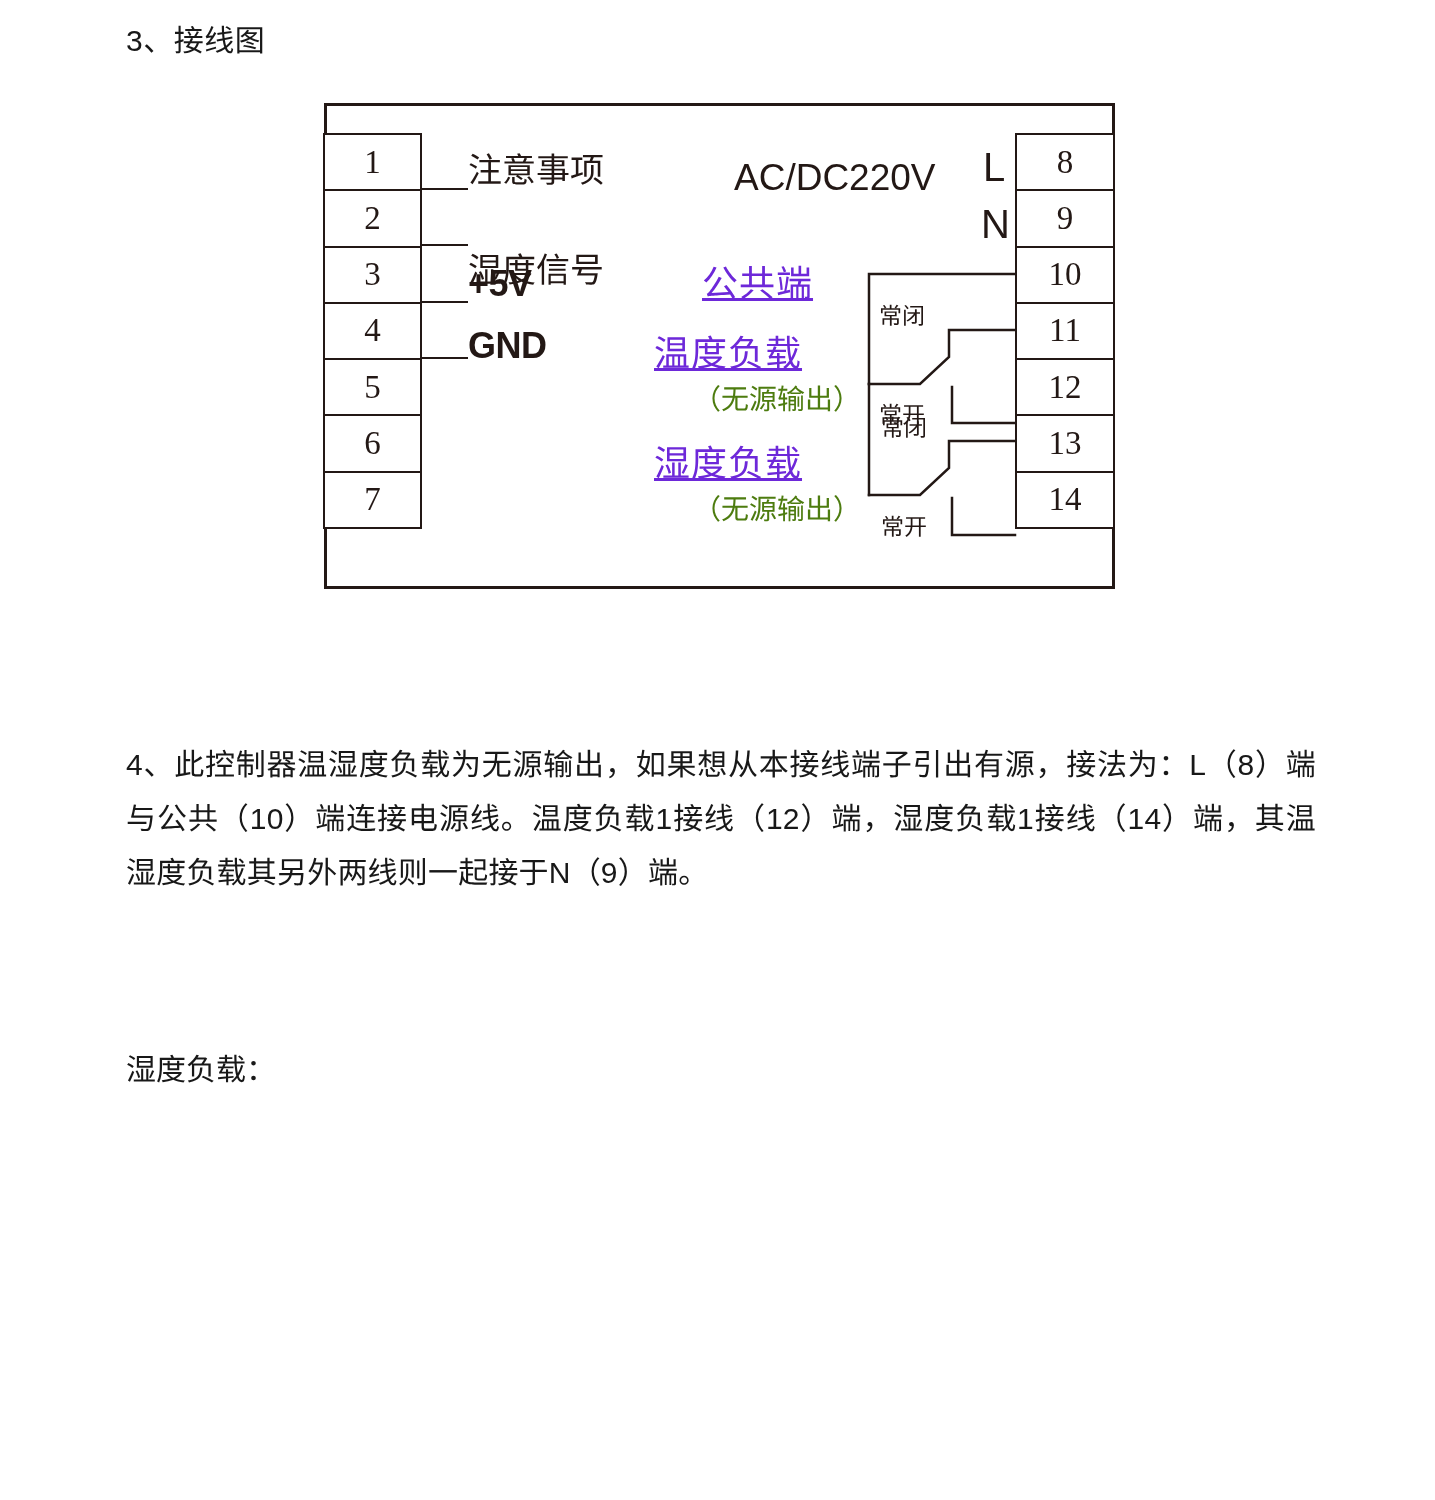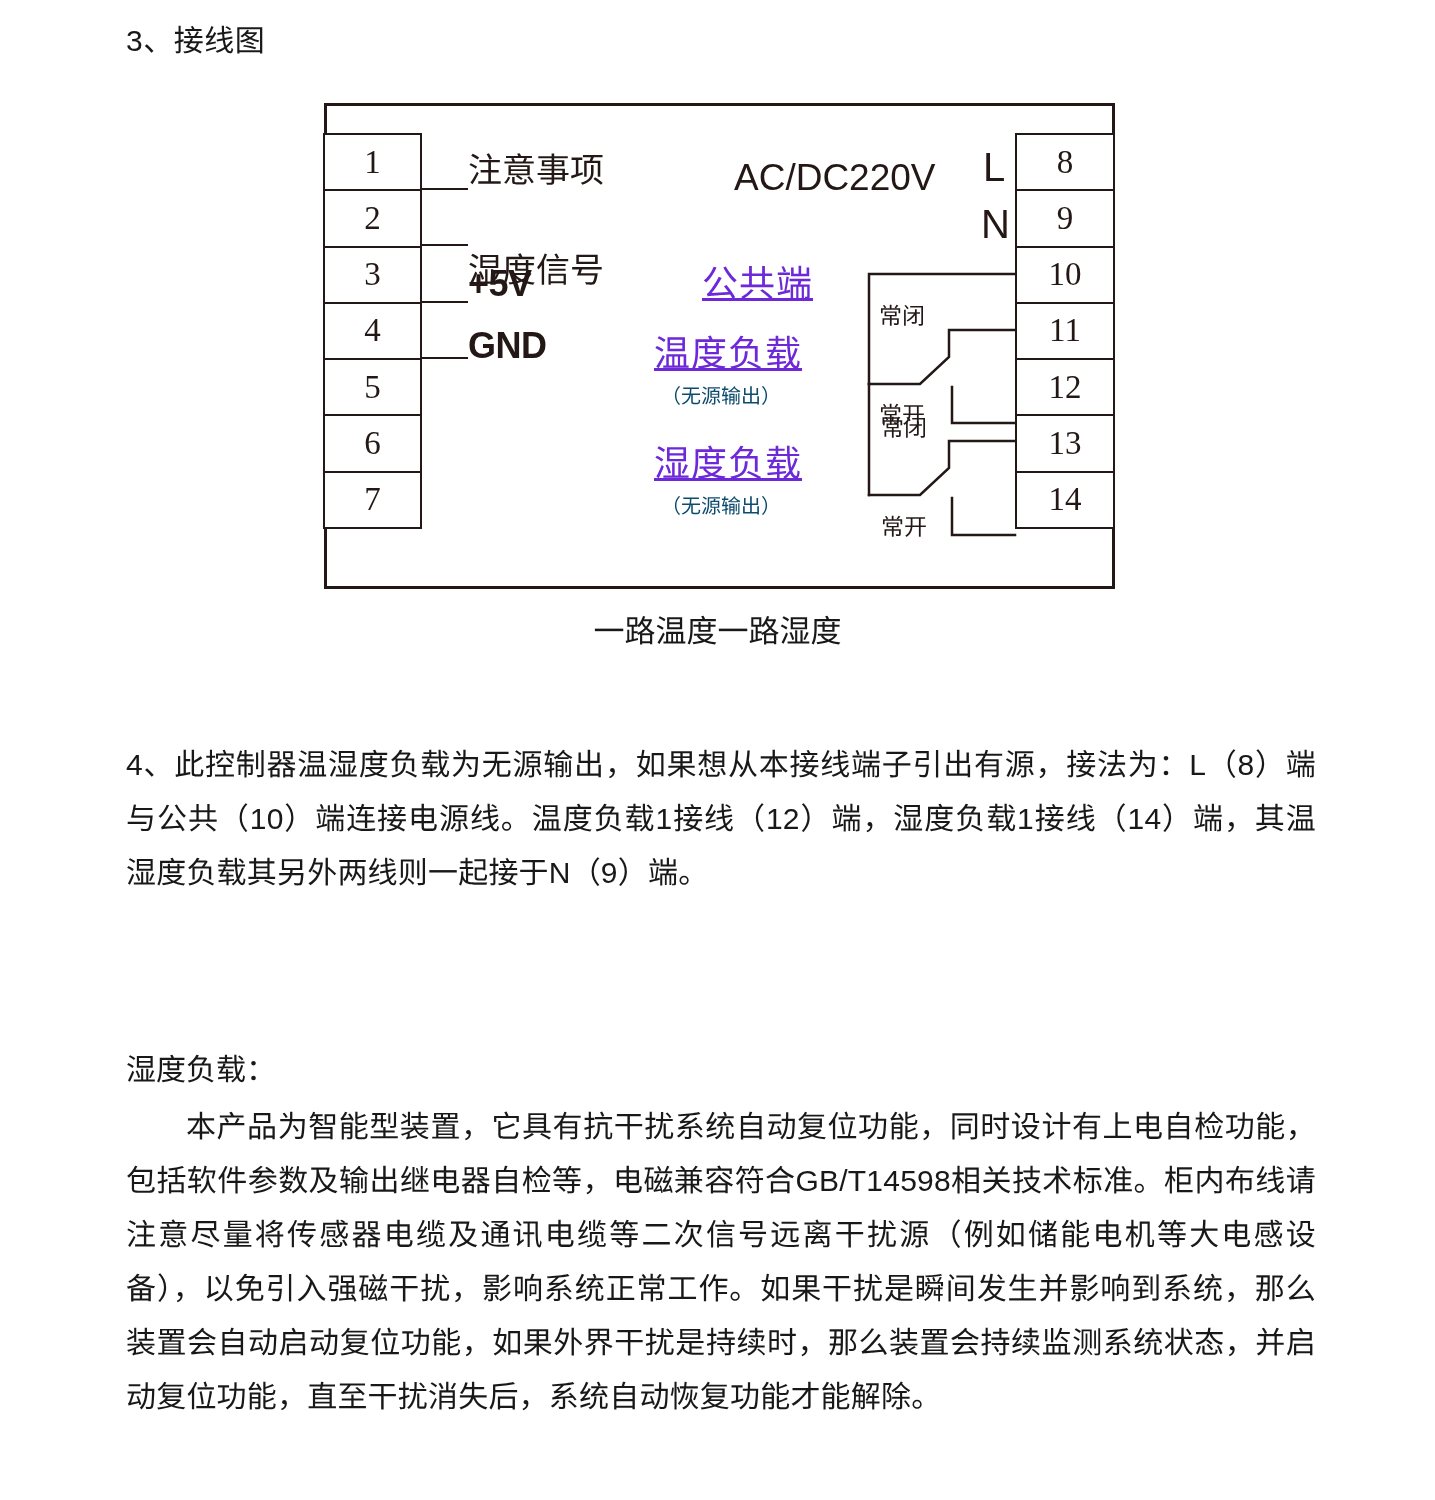--- a/index.html
+++ b/index.html
@@ -119,24 +119,25 @@
     position: absolute;
     font-size: 36px;
     line-height: 1;
     color: #6d28d9;
     white-space: nowrap;
     letter-spacing: 1px;
     text-decoration: underline;
   }
   .sub-cn {
     position: absolute;
-    font-size: 20px;
-    line-height: 1;
-    color: #0c4a6e;
-    white-space: nowrap;
+    font-size: 28px;
+    line-height: 1;
+    color: #4d7c0f;
+    white-space: nowrap;
+    margin-left: 32px;
   }
   .contact-cn {
     position: absolute;
     font-size: 23px;
     line-height: 1;
     color: #231815;
     white-space: nowrap;
   }
 
   
@@ -260,21 +261,19 @@
       <div class="term-cell">9</div>
       <div class="term-cell">10</div>
       <div class="term-cell">11</div>
       <div class="term-cell">12</div>
       <div class="term-cell">13</div>
       <div class="term-cell">14</div>
     </div>
 
   </div>
 
-  <div class="diagram-caption">一路温度一路湿度</div>
 
   <div class="para para-4">4、此控制器温湿度负载为无源输出，如果想从本接线端子引出有源，接法为：L（8）端与公共（10）端连接电源线。温度负载1接线（12）端，湿度负载1接线（14）端，其温湿度负载其另外两线则一起接于N（9）端。</div>
 
   <div class="notes-title">湿度负载：</div>
 
-  <div class="para notes-body">本产品为智能型装置，它具有抗干扰系统自动复位功能，同时设计有上电自检功能，包括软件参数及输出继电器自检等，电磁兼容符合GB/T14598相关技术标准。柜内布线请注意尽量将传感器电缆及通讯电缆等二次信号远离干扰源（例如储能电机等大电感设备），以免引入强磁干扰，影响系统正常工作。如果干扰是瞬间发生并影响到系统，那么装置会自动启动复位功能，如果外界干扰是持续时，那么装置会持续监测系统状态，并启动复位功能，直至干扰消失后，系统自动恢复功能才能解除。</div>
 
 </div>
 
 </body></html>

